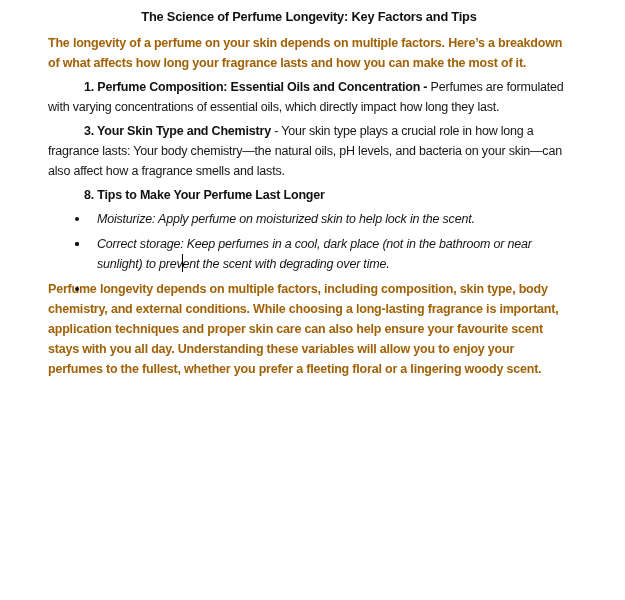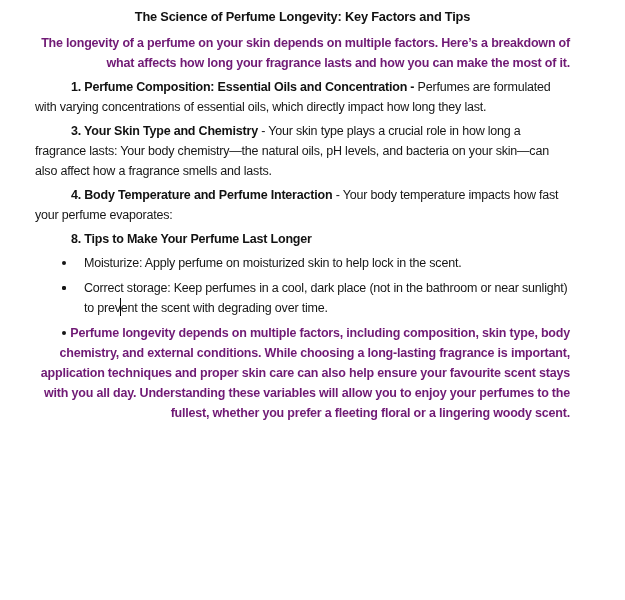--- a/index.html
+++ b/index.html
@@ -11,44 +11,45 @@
     width: 625px;
     height: 600px;
     overflow: hidden;
     font-family: "Liberation Sans", "DejaVu Sans", sans-serif;
     color: #161616;
   }
   .page {
     box-sizing: border-box;
     width: 625px;
     height: 600px;
-    padding: 7px 55px 0 35px;
+    padding: 7px 55px 0 48px;
     background: #ffffff;
   }
   .title {
     font-size: 12.8px;
     line-height: 20px;
     font-weight: 700;
     text-align: center;
     letter-spacing: -0.2px;
     margin: 0 0 6px 0;
     color: #111111;
   }
   .para {
     font-size: 12.5px;
     line-height: 20px;
     letter-spacing: -0.2px;
     margin: 0 0 4px 0;
   }
   .para strong { font-weight: 700; color: #121212; margin-left: 36px; }
-  .bold { font-weight: 700; color: #701a75; text-align: right; }
+  .bold { font-weight: 700; color: #a16207; }
   ul.tips {
     list-style: none;
     margin: 1px 0 2px 0;
     padding: 0;
+    font-style: italic;
   }
   ul.tips li {
     position: relative;
     padding-left: 49px;
     font-size: 12.5px;
     line-height: 20px;
     letter-spacing: -0.2px;
     margin: 0 0 5px 0;
   }
   .bullet-dot {
@@ -71,21 +72,20 @@
 </style>
 </head>
 <body>
 
 <div class="page">
   <h1 class="title">The Science of Perfume Longevity: Key Factors and Tips</h1>
   <p class="para bold">The longevity of a perfume on your skin depends on multiple factors. Here’s a breakdown of what affects how long your fragrance lasts and how you can make the most of it.</p>
   <div id="sections">
       <p class="para"><strong>1. Perfume Composition: Essential Oils and Concentration -</strong><span> Perfumes are formulated with varying concentrations of essential oils, which directly impact how long they last.</span></p>
       <p class="para"><strong>3. Your Skin Type and Chemistry</strong><span> - Your skin type plays a crucial role in how long a fragrance lasts: Your body chemistry—the natural oils, pH levels, and bacteria on your skin—can also affect how a fragrance smells and lasts.</span></p>
-      <p class="para"><strong>4. Body Temperature and Perfume Interaction</strong><span> - Your body temperature impacts how fast your perfume evaporates:</span></p>
       <p class="para"><strong>8. Tips to Make Your Perfume Last Longer</strong></p>
     </div>
   <ul class="tips" id="tips">
       <li><span class="bullet-dot"></span><span>Moisturize: Apply perfume on moisturized skin to help lock in the scent.</span></li>
       <li><span class="bullet-dot"></span></li>
       <li><span class="bullet-dot"></span><span>Correct storage: Keep perfumes in a cool, dark place (not in the bathroom or near sunlight) to prev</span><span class="caret"></span><span>ent the scent with degrading over time.</span></li>
       <li><span class="bullet-dot"></span></li>
     </ul>
   <p class="para bold conclusion">Perfume longevity depends on multiple factors, including composition, skin type, body chemistry, and external conditions. While choosing a long-lasting fragrance is important, application techniques and proper skin care can also help ensure your favourite scent stays with you all day. Understanding these variables will allow you to enjoy your perfumes to the fullest, whether you prefer a fleeting floral or a lingering woody scent.</p>
 </div>

